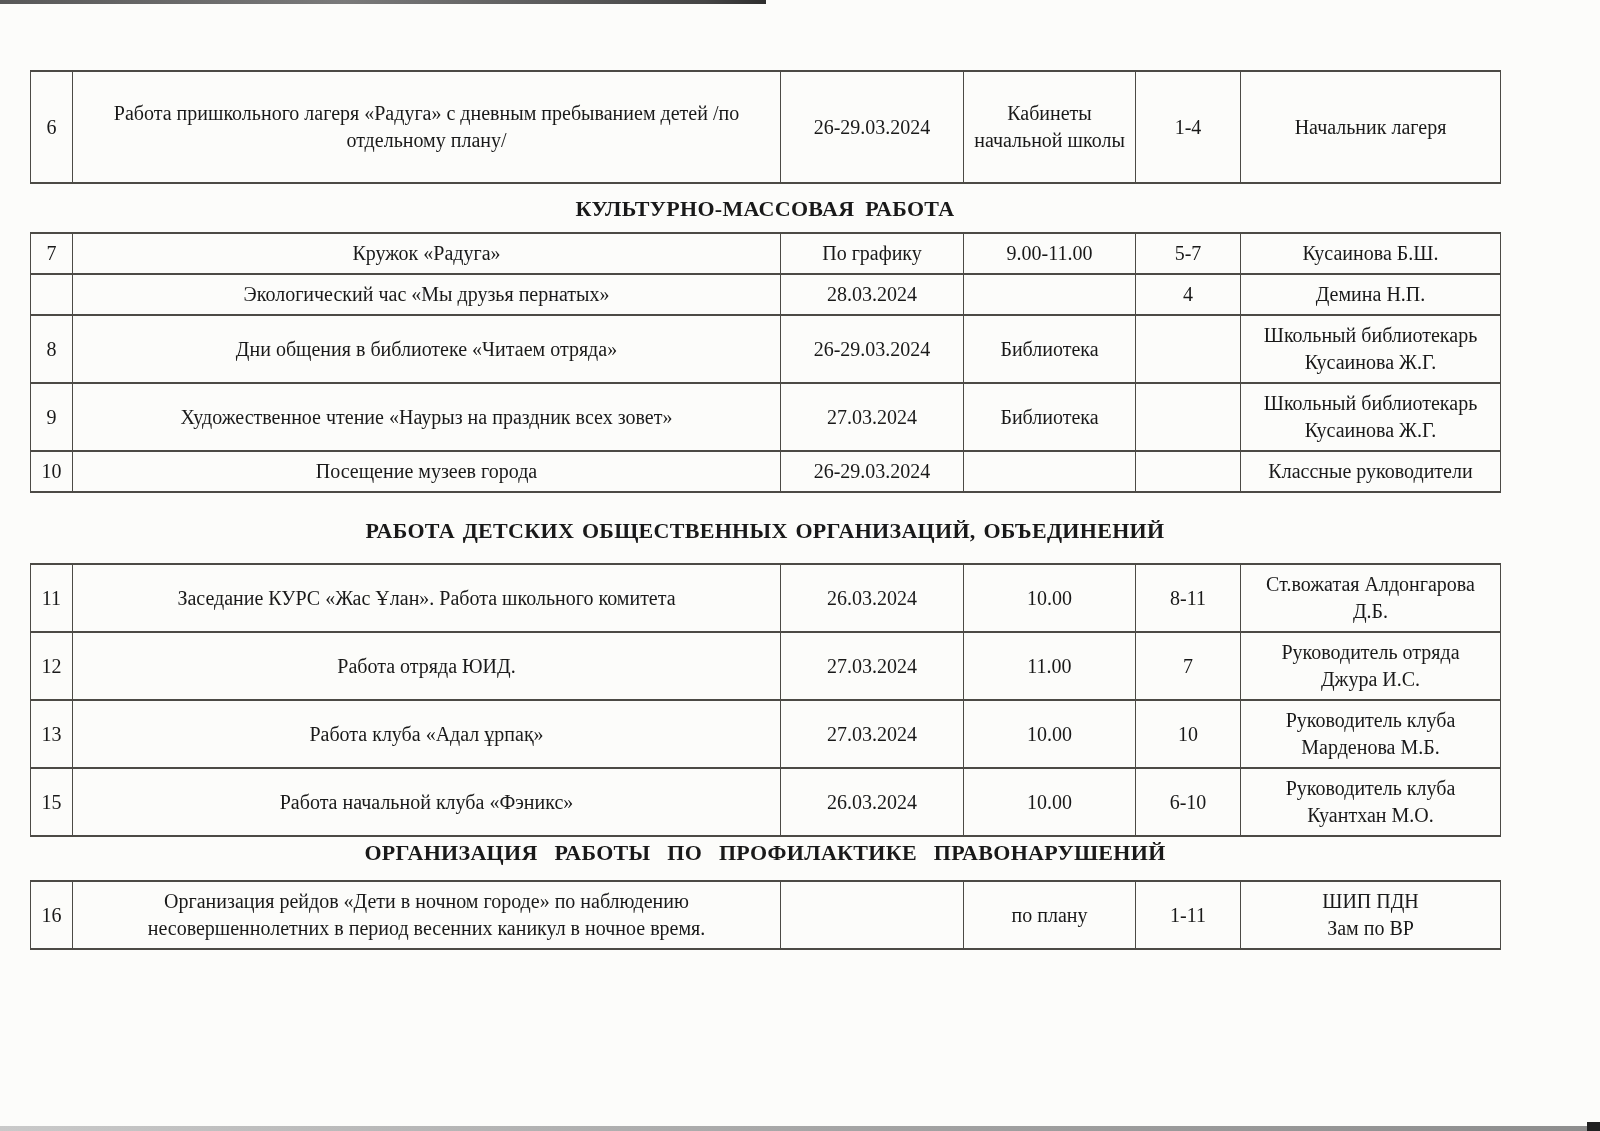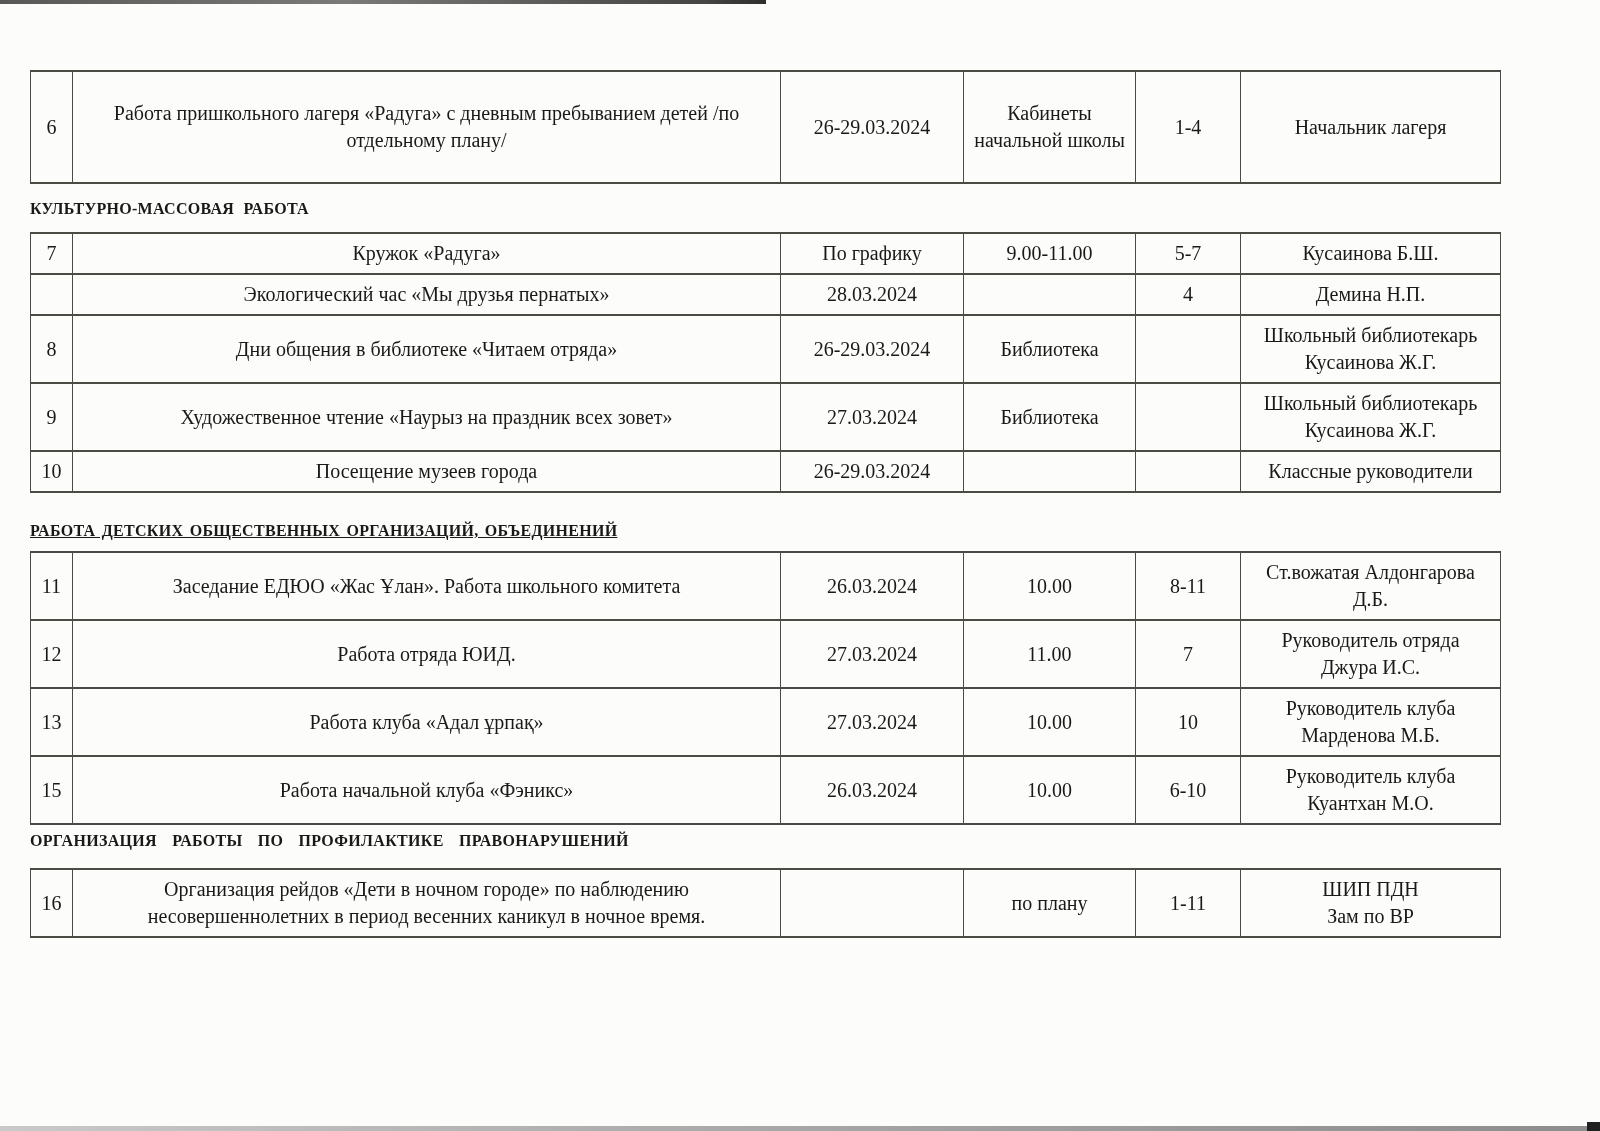--- a/index.html
+++ b/index.html
@@ -60,29 +60,30 @@
     font-size: 20px;
     line-height: 27px;
     padding: 6px 10px;
     white-space: pre-line;
     overflow: hidden;
   }
   
   .segment[data-seg="0"] .cell { height: 112px; }
 
   .section-header {
+    text-align: center;
     font-weight: bold;
-    font-size: 16px;
+    font-size: 22px;
     line-height: 28px;
     padding: 11px 0 9px 0;
     word-spacing: 5px;
     letter-spacing: 0.3px;
     white-space: pre-wrap;
   }
-  .section-header[data-idx="3"] { padding: 24px 0 6px 0; word-spacing: 2px; text-decoration: underline; }
+  .section-header[data-idx="3"] { padding: 24px 0 18px 0; word-spacing: 2px; }
   .section-header[data-idx="5"] { padding: 2px 0 13px 0; word-spacing: 11px; }
 </style>
 </head>
 <body>
 
 <div class="scan-page">
   <div class="artifact-top"></div>
   <div class="plan-table">
       <table class="segment" data-seg="0">
         <colgroup>
@@ -163,21 +164,21 @@
           <col class="col-num">
           <col class="col-activity">
           <col class="col-date">
           <col class="col-time">
           <col class="col-grades">
           <col class="col-resp">
         </colgroup>
         <tbody>
           <tr>
             <td class="cell cell-num">11</td>
-            <td class="cell cell-activity">Заседание ЕДЮО «Жас Ұлан». Работа школьного комитета</td>
+            <td class="cell cell-activity">Заседание КУРС «Жас Ұлан». Работа школьного комитета</td>
             <td class="cell cell-date">26.03.2024</td>
             <td class="cell cell-time_place">10.00</td>
             <td class="cell cell-grades">8-11</td>
             <td class="cell cell-responsible">Ст.вожатая Алдонгарова Д.Б.</td>
           </tr>
           <tr>
             <td class="cell cell-num">12</td>
             <td class="cell cell-activity">Работа отряда ЮИД.</td>
             <td class="cell cell-date">27.03.2024</td>
             <td class="cell cell-time_place">11.00</td>

